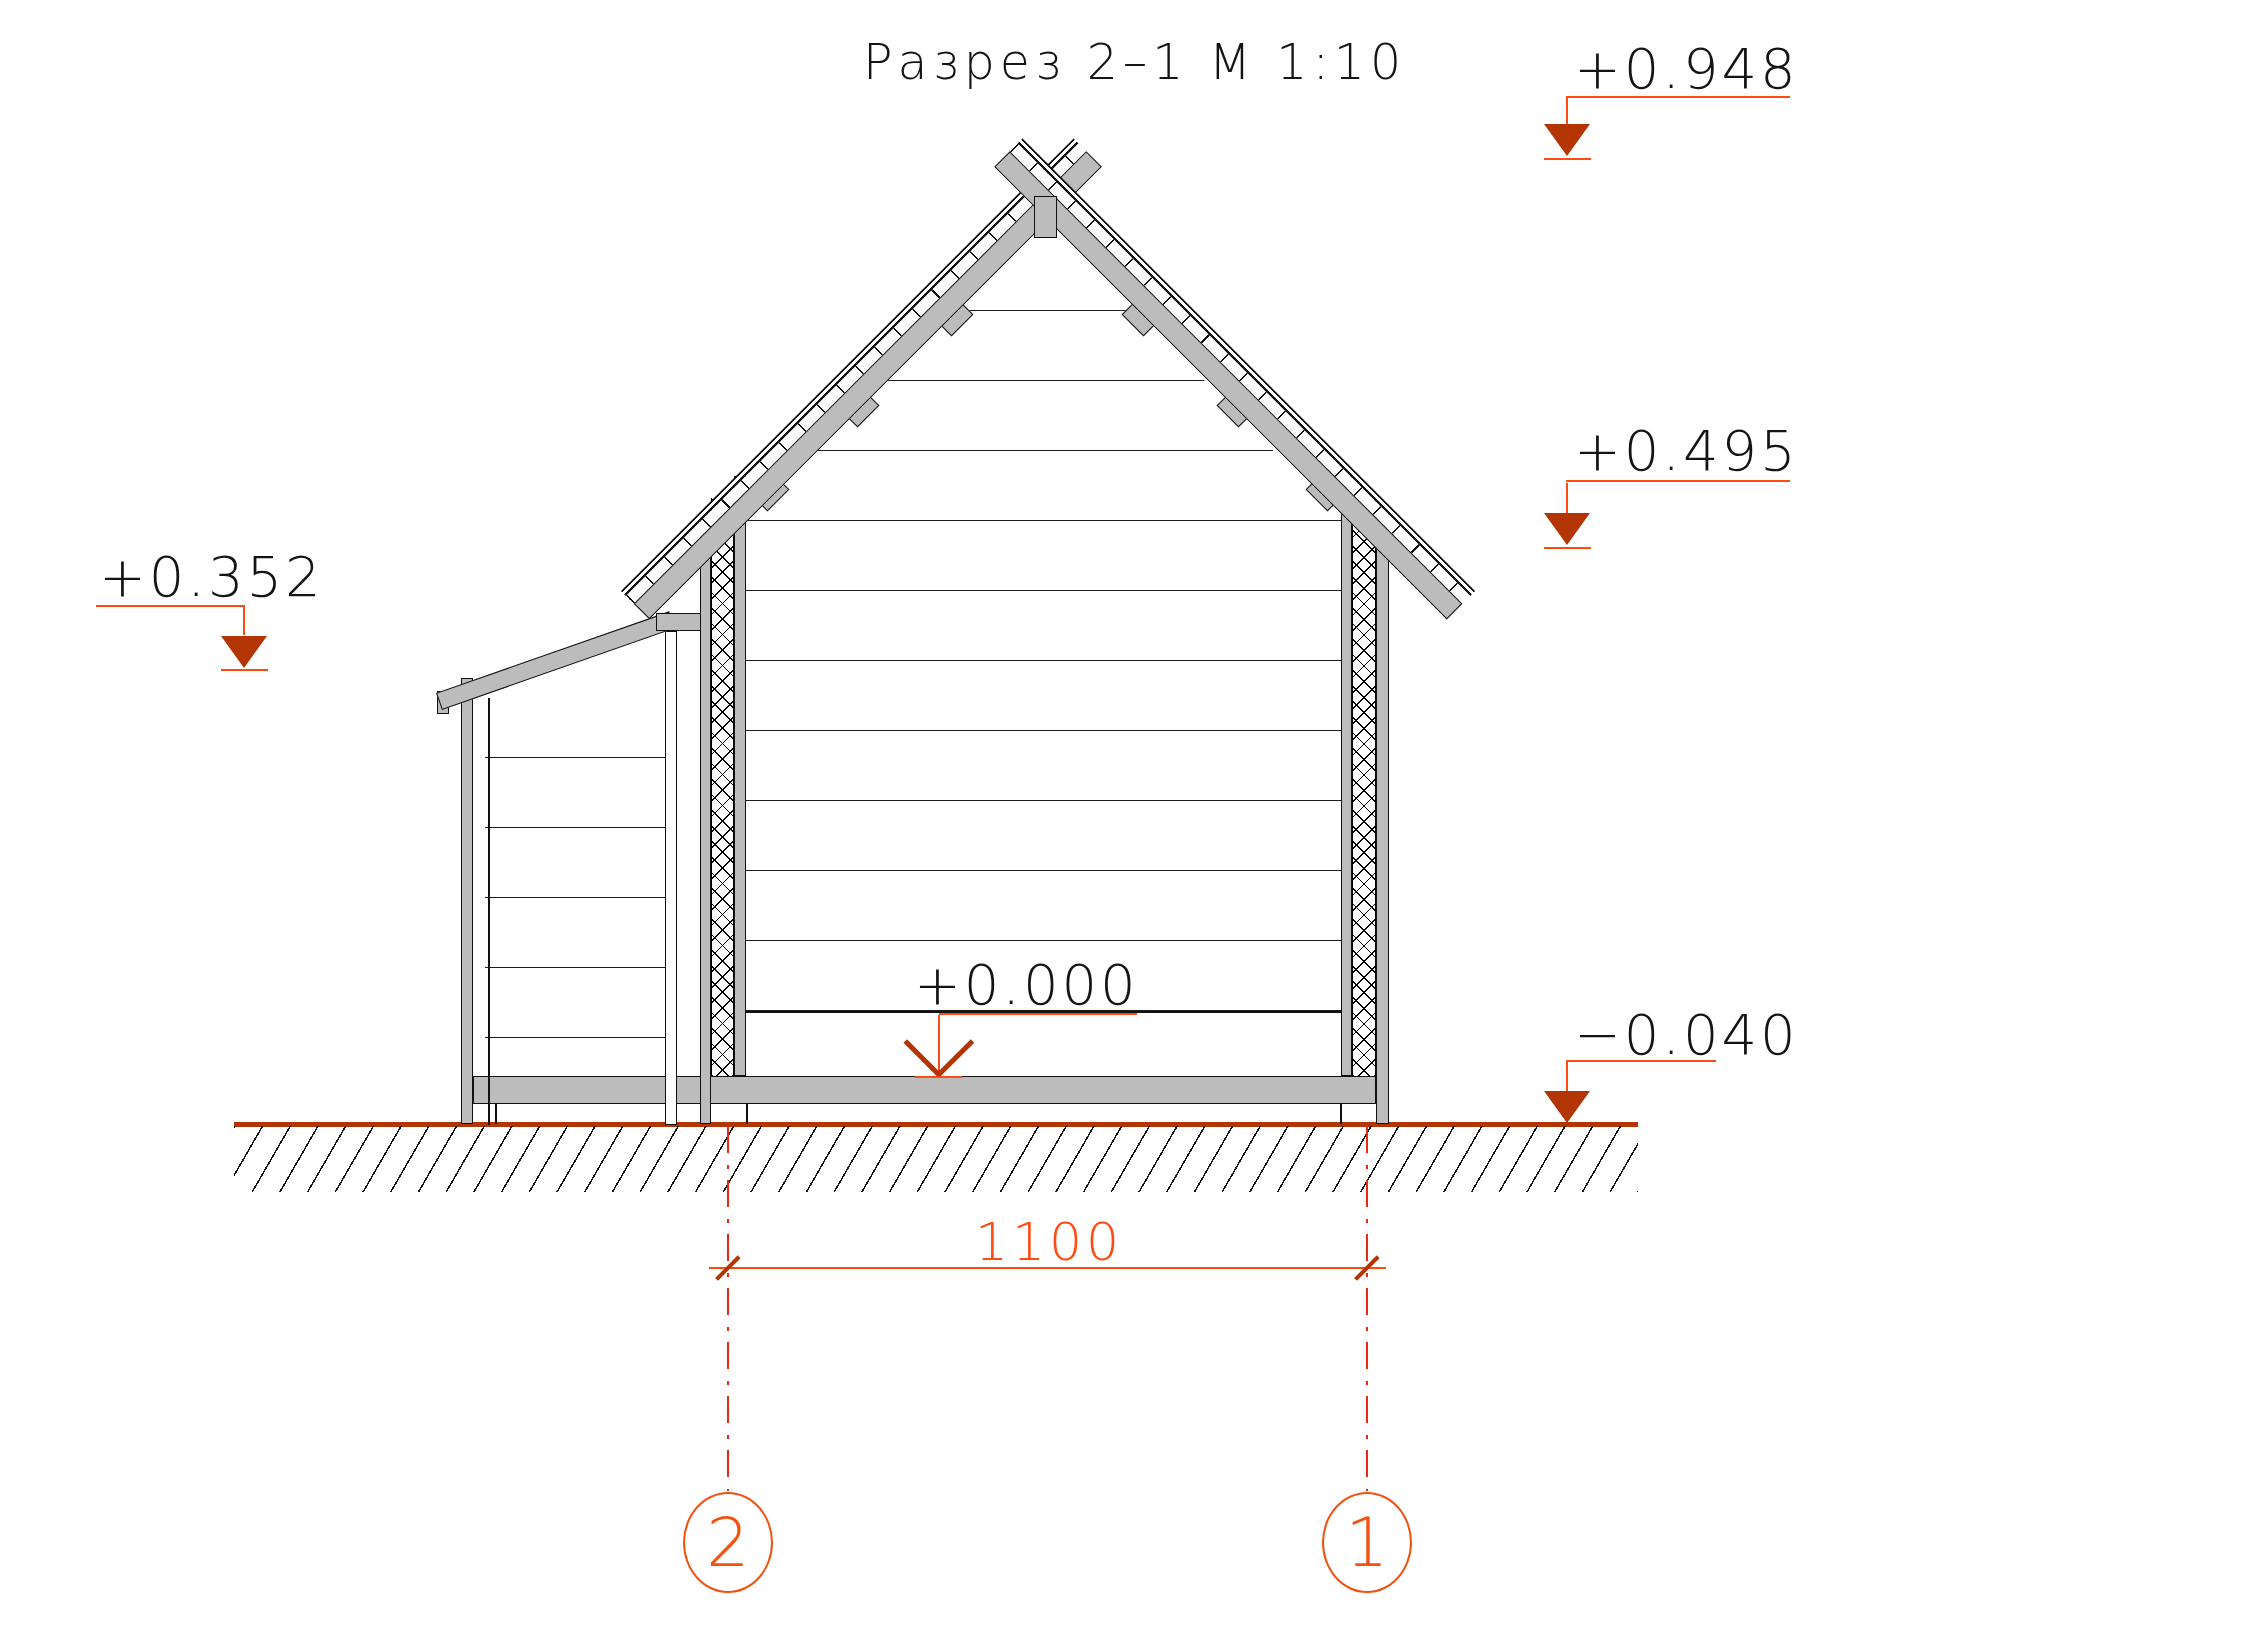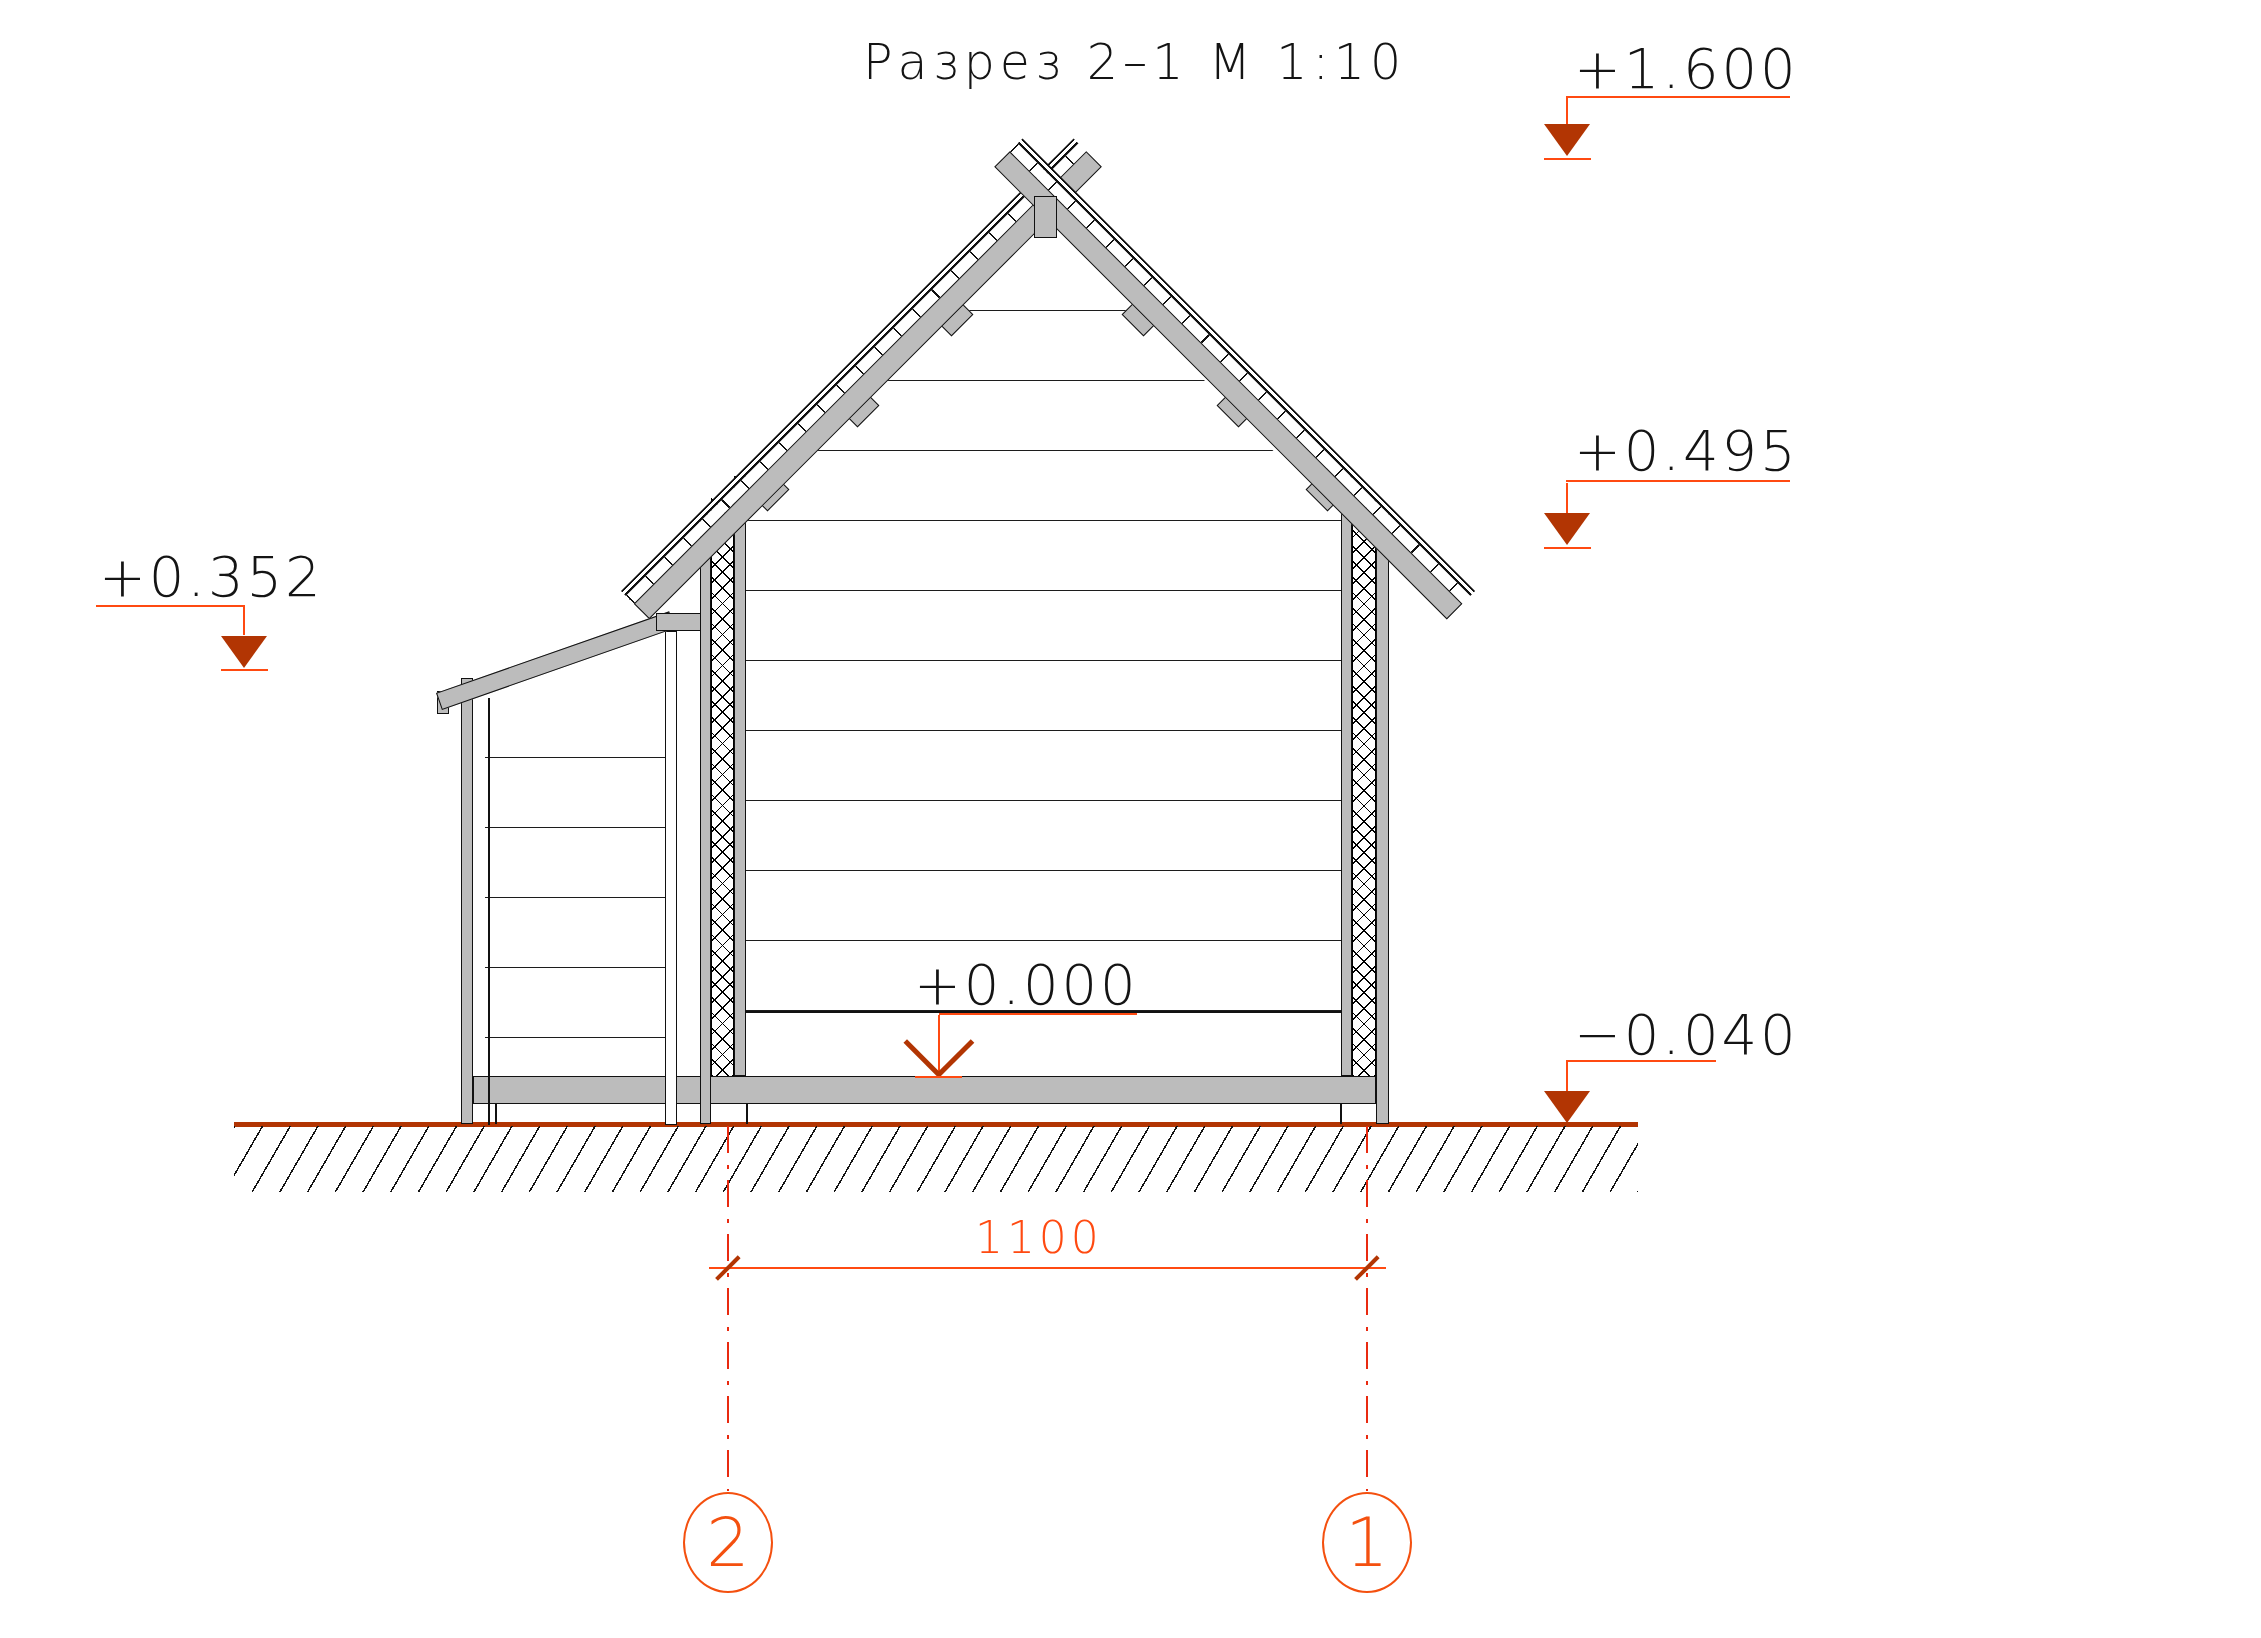--- a/index.html
+++ b/index.html
@@ -2,21 +2,21 @@
 <html style="font-size:7.8px"><head>
 <meta charset="utf-8">
 <style>
   html,body{margin:0;padding:0;background:#fff;}
   #stage{position:relative;width:1957px;height:1638px;background:#fff;overflow:hidden;
          font-family:"DejaVu Sans",sans-serif;}
   .a{position:absolute;}
   
   .titleTxt{font-size:49px;font-weight:200;letter-spacing:4.9px;color:#141414;white-space:nowrap;}
   .lvlTxt{font-size:56px;font-weight:200;letter-spacing:2.9px;color:#141414;white-space:nowrap;}
-  .dimTxt{font-size:44px;font-weight:200;letter-spacing:3.9px;color:#ff4a11;white-space:nowrap;}
+  .dimTxt{font-size:52px;font-weight:200;letter-spacing:3.9px;color:#ff4a11;white-space:nowrap;}
   .axTxt{font-size:68px;font-weight:200;color:#f4500f;}
   
   .gray{background:#bcbcbc;border:1.5px solid #111;box-sizing:border-box;}
   .white{background:#fff;border:1.5px solid #111;box-sizing:border-box;}
   .blk{background:#111;}
   .org{background:#ff4a11;}
   .dred{background:#b23503;}
   .xhatch{background-color:#fff;
     background-image:repeating-linear-gradient(45deg,#000 0 1.2px,transparent 1.2px 11px),
                      repeating-linear-gradient(-45deg,#000 0 1.2px,transparent 1.2px 11px);
@@ -84,21 +84,21 @@
     <div class="roofBattens"></div>
     <div class="roofRafter"></div>
   </div>
   <div class="a roofStack" style="left:1048px;top:164px;transform:rotate(45deg) translateX(-36px);">
     <div class="roofSheet"></div>
     <div class="roofBattens"></div>
     <div class="roofRafter"></div>
   </div>
   <div class="a gray" style="left:1034px;top:196px;width:23px;height:42px;"></div>
 
-  <div class="a lvlTxt" style="left:1574px;top:36px;">+1.600</div>
+  <div class="a lvlTxt" style="left:1574px;top:36px;">+0.948</div>
   <div class="a org" style="left:1566px;top:96px;width:224px;height:2.4px;"></div>
   <div class="a org" style="left:1566px;top:98px;width:1.9px;height:27px;"></div>
   <div class="a tri" style="left:1544px;top:124px;"></div>
   <div class="a org" style="left:1544px;top:158px;width:47px;height:1.9px;"></div>
 
   <div class="a lvlTxt" style="left:1574px;top:418px;">+0.495</div>
   <div class="a org" style="left:1566px;top:480px;width:224px;height:2.4px;"></div>
   <div class="a org" style="left:1566px;top:483px;width:1.9px;height:30px;"></div>
   <div class="a tri" style="left:1544px;top:513px;"></div>
   <div class="a org" style="left:1544px;top:547px;width:47px;height:1.9px;"></div>

